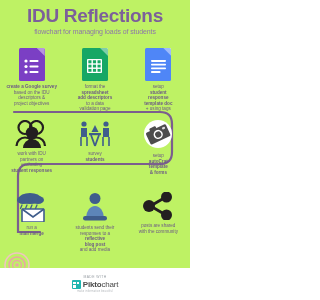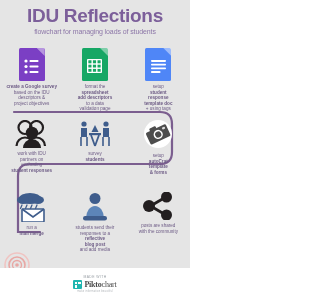--- a/index.html
+++ b/index.html
@@ -5,21 +5,21 @@
   html,body{margin:0;padding:0;}
   body{
     width:190px;height:300px;
     background:#ffffff;
     font-family:"Liberation Sans", sans-serif;
     overflow:hidden;
   }
   #canvas{
     position:relative;
     width:190px;height:300px;
-    background:#e5e5e5;
+    background:#bef264;
     overflow:hidden;
   }
 
   
   .header{position:absolute;left:0;top:6px;width:190px;text-align:center;}
   .title{
     font-size:19px;font-weight:bold;letter-spacing:-0.3px;
     color:#7c5f9a;line-height:20px;
   }
   .subtitle{
@@ -56,21 +56,21 @@
     display:flex;align-items:center;justify-content:center;
   }
 
   
   .footer{
     position:absolute;left:0;bottom:0;width:190px;height:32px;
     background:#ffffff;display:flex;flex-direction:column;
     align-items:center;justify-content:center;
   }
   .madewith{font-size:3.4px;color:#9aa0a6;letter-spacing:.4px;margin-bottom:1px;}
-  .piktorow{display:flex;align-items:flex-end;gap:2px;font-family:Liberation Serif, serif;}
+  .piktorow{display:flex;align-items:flex-end;gap:2px;}
   .piktomark{width:9px;height:9px;background:#1fb6b0;border-radius:1px;position:relative;}
   .piktomark i{position:absolute;background:#ffffff;display:block;}
   .piktomark i:nth-child(1){left:1.6px;top:1.6px;width:2.4px;height:2.4px;}
   .piktomark i:nth-child(2){right:1.6px;top:1.6px;width:2.4px;height:2.4px;}
   .piktomark i:nth-child(3){left:1.6px;bottom:1.6px;width:2.4px;height:2.4px;}
   .piktoname{font-size:8px;color:#4a4a4a;font-weight:bold;letter-spacing:-.2px;}
   .piktoname span{font-weight:normal;}
   .piktotag{font-size:2.6px;color:#b0b4b8;letter-spacing:.2px;margin-top:.5px;}
 
   

